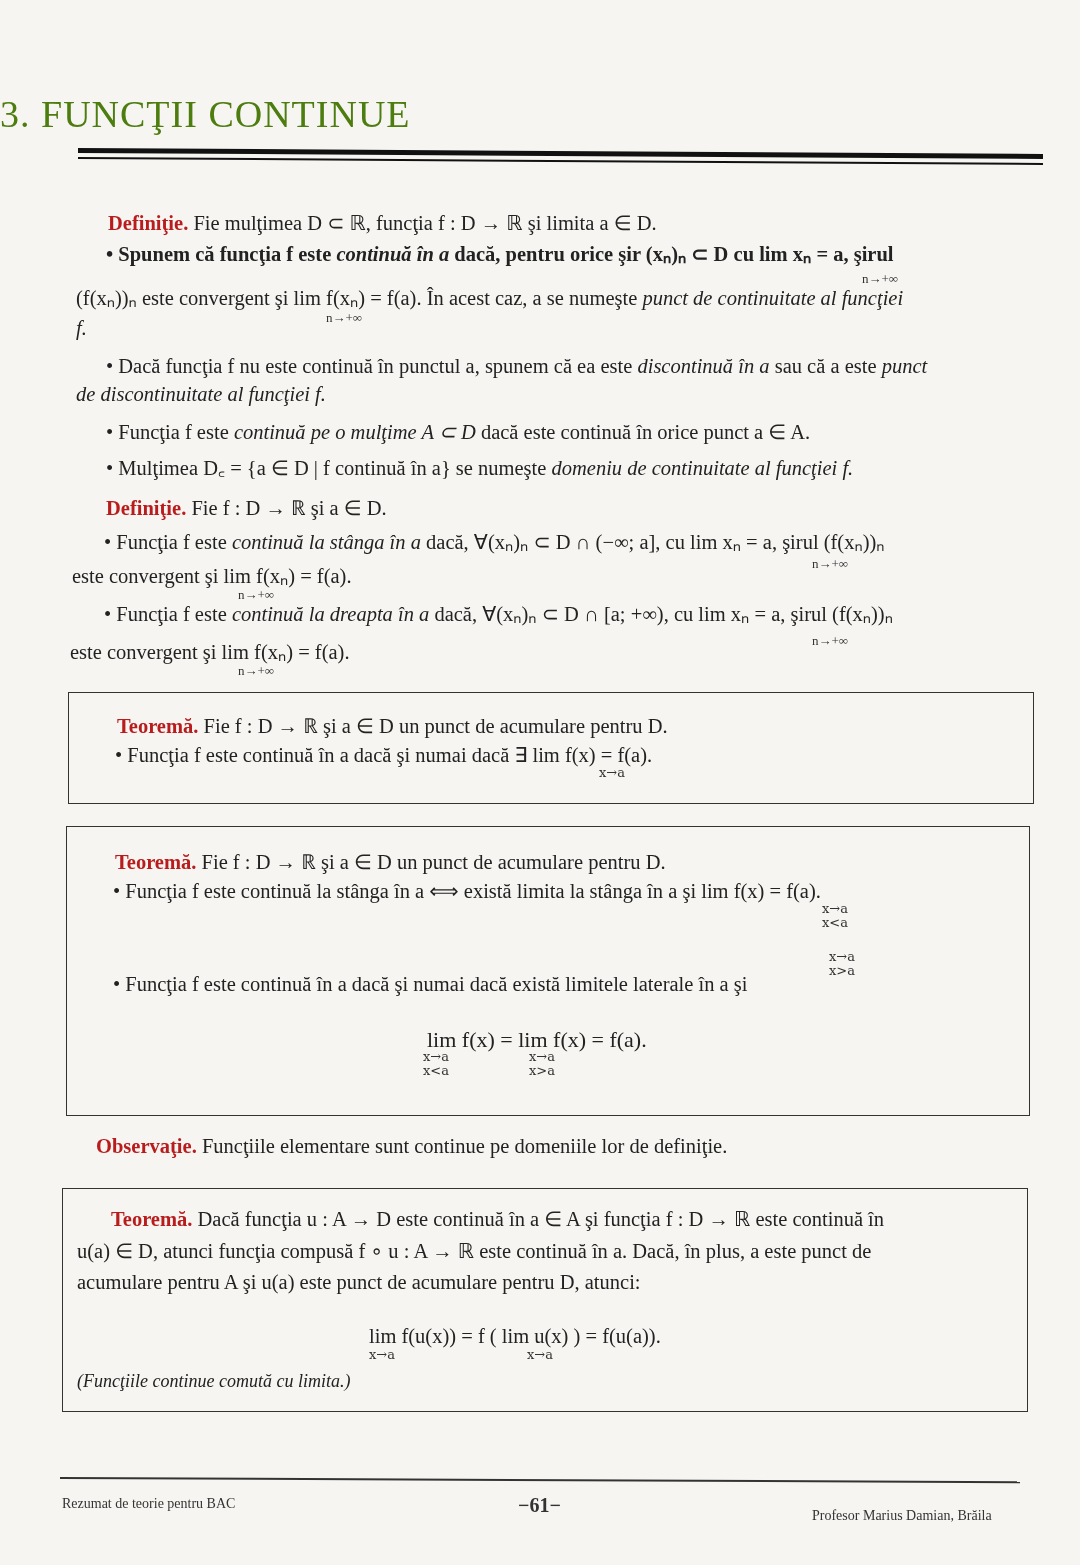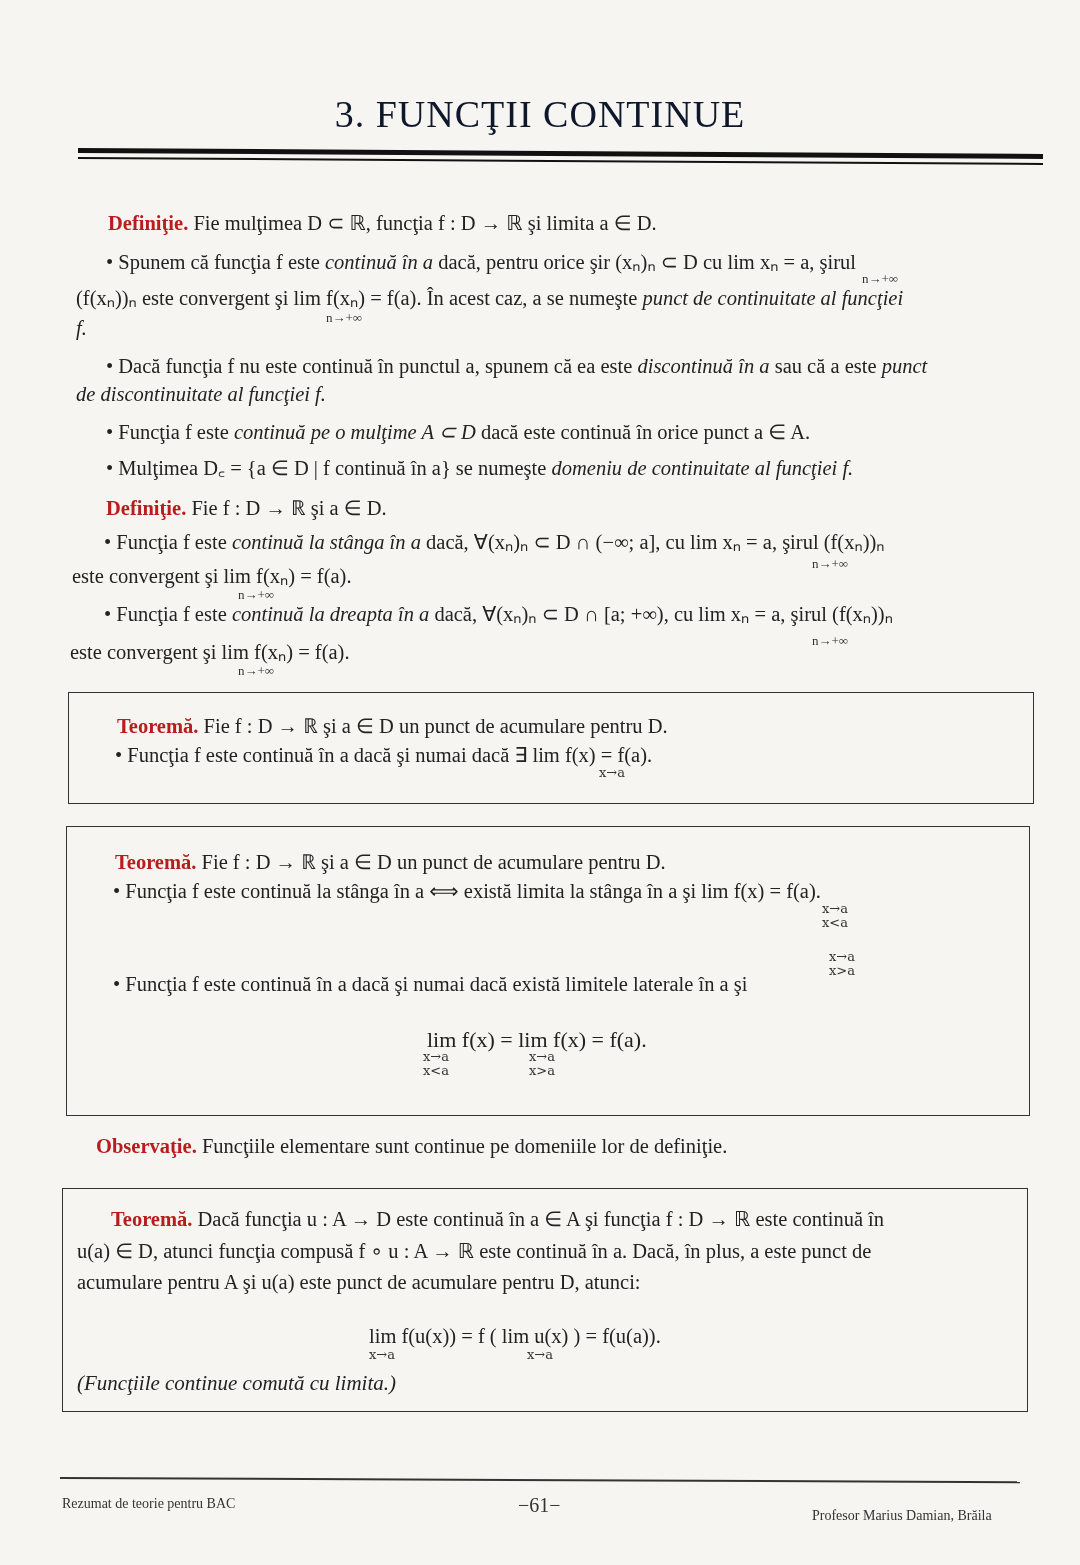--- a/index.html
+++ b/index.html
@@ -6,50 +6,50 @@
     body {
       width: 1080px; height: 1565px; overflow: hidden;
       background: #f6f5f2;
       font-family: "DejaVu Serif", "Liberation Serif", serif;
       color: #222;
       position: relative;
     }
     .page { position: absolute; left: 0; top: 0; width: 1080px; height: 1565px; }
     .title {
       position: absolute; left: 0; right: 0; top: 92px;
-      text-align: center; font-size: 38px; letter-spacing: 1px;
-      font-family: "Liberation Serif", serif; color: #0f172a;
+      font-size: 38px; letter-spacing: 1px;
+      font-family: "Liberation Serif", serif; color: #4d7c0f;
     }
     .rule-thick { position: absolute; left: 78px; width: 965px; top: 148px; height: 5px; background: #111; transform: rotate(0.35deg); transform-origin: left; }
     .rule-thin { position: absolute; left: 78px; width: 965px; top: 157px; height: 2px; background: #111; transform: rotate(0.35deg); transform-origin: left; }
     .block { position: absolute; font-family: "Liberation Serif", serif; font-size: 20.5px; line-height: 1.0; color: #222; }
     .line { position: absolute; white-space: nowrap; }
     b.head { font-weight: bold; color: #b91c1c; }
     i { font-style: italic; }
     .sub { font-size: 13px; position: absolute; white-space: nowrap; color: #333; }
     .box { position: absolute; border: 1.5px solid #333; }
     .footer-rule { position: absolute; left: 60px; width: 960px; top: 1477px; height: 1.5px; background: #333; transform: rotate(0.25deg); transform-origin: left; }
     .footer { position: absolute; font-family: "Liberation Serif", serif; font-size: 14px; color: #333; white-space: nowrap; }
-    .pagenum { font-size: 20px; }
+    .pagenum { font-size: 20px; font-weight: bold; }
   </style>
 </head>
 <body>
 
 <div class="page">
 
   <div class="title">3. FUNCŢII CONTINUE</div>
   <div class="rule-thick"></div>
   <div class="rule-thin"></div>
 
   <div class="block" style="left:0;top:0;">
     <div class="line" style="left:108px;top:213px;">
       <b class="head">Definiţie.</b>
       <span>Fie mulţimea D ⊂ ℝ, funcţia f : D → ℝ şi limita a ∈ D.</span>
     </div>
-    <div class="line" style="left:106px;top:252px;">
+    <div class="line" style="left:106px;top:244px;font-weight:bold;">
       <span>• Spunem că funcţia f este </span><i>continuă în a</i><span> dacă, pentru orice şir (xₙ)ₙ ⊂ D cu  lim  xₙ = a, şirul</span>
     </div>
     <div class="sub" style="left:862px;top:272px;">n→+∞</div>
     <div class="line" style="left:76px;top:288px;">
       <span>(f(xₙ))ₙ este convergent şi  lim  f(xₙ) = f(a). În acest caz, a se numeşte </span><i>punct de continuitate al funcţiei</i>
     </div>
     <div class="sub" style="left:326px;top:311px;">n→+∞</div>
     <div class="line" style="left:76px;top:318px;"><i>f.</i></div>
 
     <div class="line" style="left:106px;top:356px;">
@@ -122,20 +122,20 @@
   <div class="box" style="left:62px;top:1188px;width:964px;height:222px;">
     <div class="line" style="left:14px;top:50px;font-size:20.5px;font-family:'Liberation Serif',serif;">u(a) ∈ D, atunci funcţia compusă f ∘ u : A → ℝ este continuă în a. Dacă, în plus, a este punct de</div>
     <div class="line" style="left:48px;top:18px;font-size:20.5px;font-family:'Liberation Serif',serif;">
       <b class="head">Teoremă.</b>
       <span>Dacă funcţia u : A → D este continuă în a ∈ A şi funcţia f : D → ℝ este continuă în</span>
     </div>
     <div class="line" style="left:14px;top:82px;font-size:20.5px;font-family:'Liberation Serif',serif;">acumulare pentru A şi u(a) este punct de acumulare pentru D, atunci:</div>
     <div class="line" style="left:306px;top:136px;font-size:20.5px;font-family:'Liberation Serif',serif;">lim f(u(x)) = f ( lim u(x) ) = f(u(a)).</div>
     <div class="sub" style="left:306px;top:158px;">x→a</div>
     <div class="sub" style="left:464px;top:158px;">x→a</div>
-    <div class="line" style="left:14px;top:182px;font-size:21px;font-family:'Liberation Serif',serif;"><i>(Funcţiile continue comută cu limita.)</i></div>
+    <div class="line" style="left:14px;top:182px;font-size:18px;font-family:'Liberation Serif',serif;"><i>(Funcţiile continue comută cu limita.)</i></div>
   </div>
 
   <div class="footer-rule"></div>
   <div class="footer" style="left:62px;top:1496px;">Rezumat de teorie pentru BAC</div>
   <div class="footer pagenum" style="left:518px;top:1494px;">−61−</div>
   <div class="footer" style="left:812px;top:1508px;">Profesor Marius Damian, Brăila</div>
 </div>
 
 </body></html>

